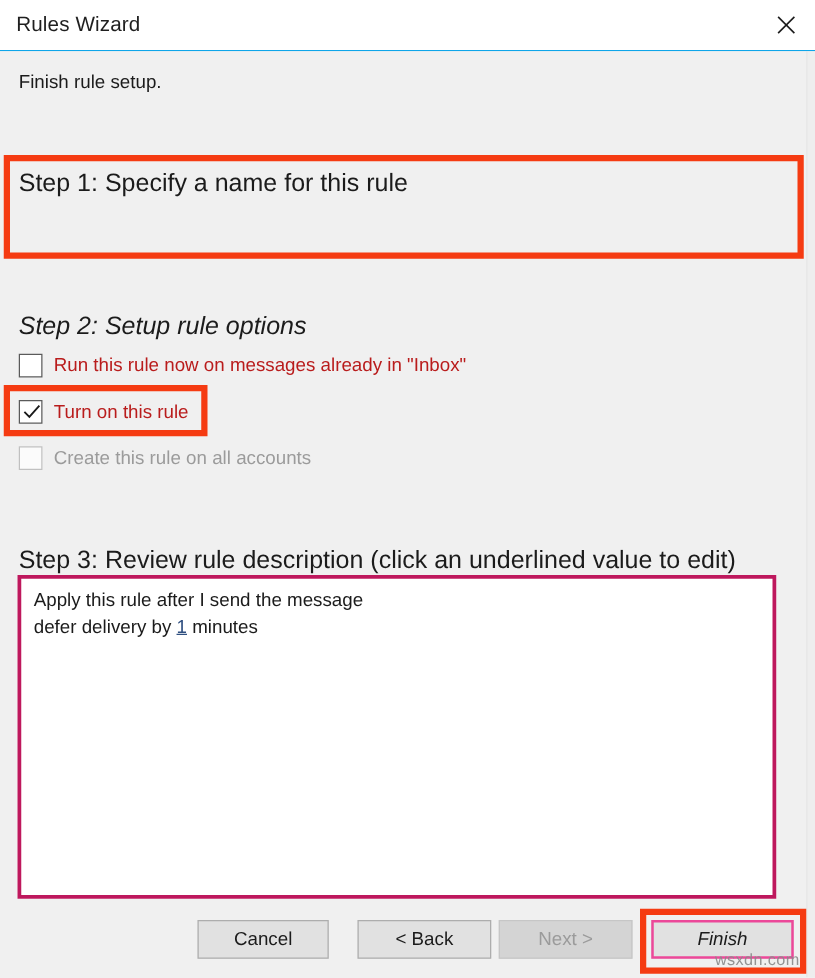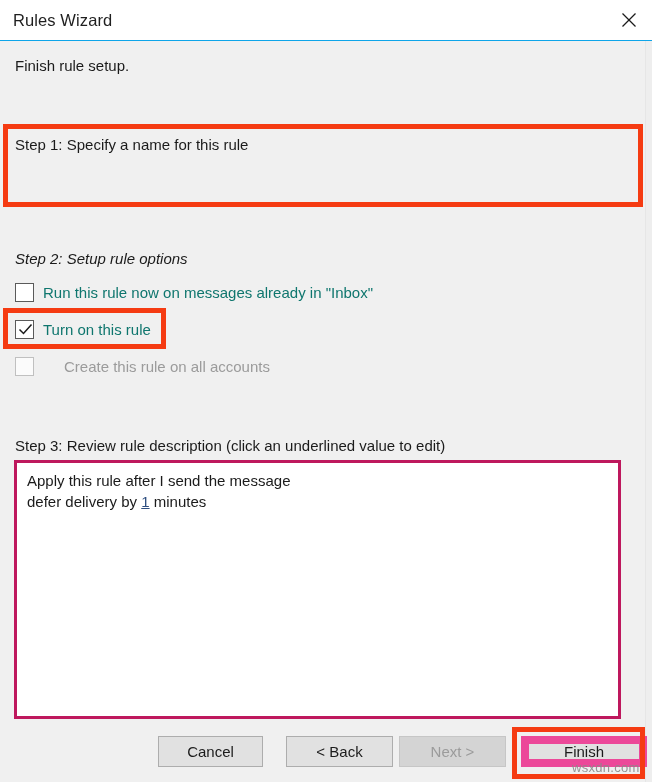--- a/index.html
+++ b/index.html
@@ -86,21 +86,21 @@
     left: 15px;
     top: 57px;
     font-size: 15px;
     color: #1b1b1b;
     white-space: nowrap;
   }
 
   
   .step-label {
     position: absolute;
-    font-size: 15px;
+    font-size: 20px;
     color: #1b1b1b;
     white-space: nowrap;
   }
   #step1-label { left: 15px; top: 136px; }
   #step2-label { left: 15px; top: 250px; font-style: italic; }
   #step3-label { left: 15px; top: 437px; }
 
   
   .name-input-wrap {
     position: absolute;
@@ -132,21 +132,21 @@
   
   .cbrow {
     position: absolute;
     left: 15px;
     height: 22px;
     display: flex;
     align-items: center;
   }
   #cb-row-0 { top: 281px; }
   #cb-row-1 { top: 318px; }
-  #cb-row-2 { top: 355px; gap: 21px; }
+  #cb-row-2 { top: 355px; }
 
   .cbox {
     width: 19px;
     height: 19px;
     border: 1px solid #5a5a5a;
     background: #ffffff;
     box-sizing: border-box;
     position: relative;
     flex: none;
   }
@@ -157,21 +157,21 @@
   .cbox .tick {
     position: absolute;
     left: 1px;
     top: 0px;
     width: 17px;
     height: 17px;
   }
   .cblabel {
     margin-left: 9px;
     font-size: 15px;
-    color: #0f766e;
+    color: #b91c1c;
     white-space: nowrap;
   }
   .cblabel.disabled { color: #9b9b9b; }
 
   
   .desc-box {
     position: absolute;
     left: 14px;
     top: 460px;
     width: 607px;
@@ -206,22 +206,22 @@
     align-items: center;
     justify-content: center;
     font-size: 15px;
     color: #1b1b1b;
     cursor: default;
   }
   #btn-cancel { left: 158px; top: 736px; width: 105px; }
   #btn-back   { left: 286px; top: 736px; width: 107px; }
   #btn-next   { left: 399px; top: 736px; width: 107px;
                 background: #d4d4d4; border-color: #c6c6c6; color: #9b9b9b; text-align: right; }
-  #btn-finish { left: 521px; top: 736px; width: 126px;
-                border: 8px solid #ec4899; background: #e1e1e1; }
+  #btn-finish { left: 521px; top: 736px; width: 114px;
+                border: 2px solid #ec4899; background: #e1e1e1; font-style: italic; }
 
   
   .redbox {
     position: absolute;
     border: 5px solid #f53b12;
     box-sizing: border-box;
     pointer-events: none;
   }
   #redbox-step1  { left: 3px;   top: 124px; width: 640px; height: 83px; }
   #redbox-turnon { left: 3px;   top: 308px; width: 163px; height: 41px; }

